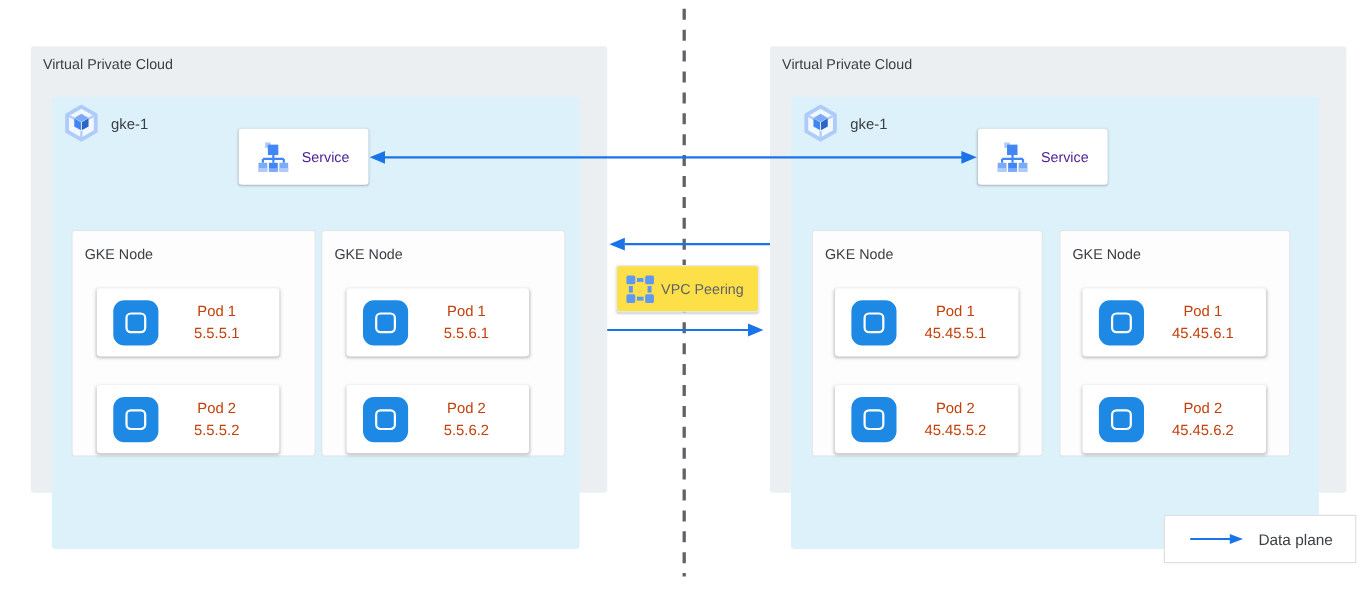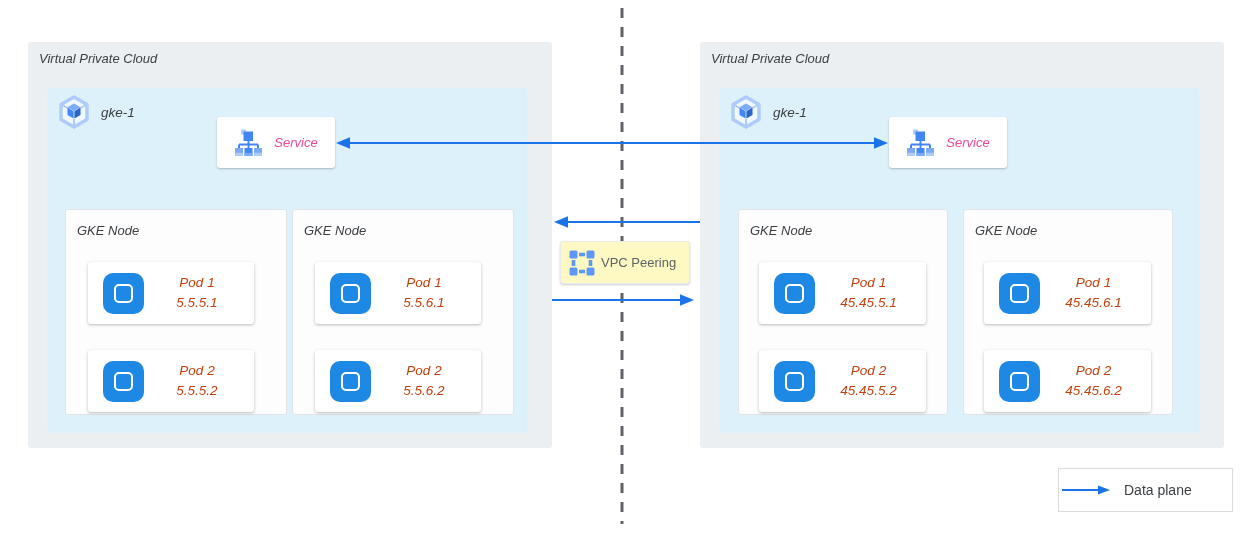--- a/index.html
+++ b/index.html
@@ -1,30 +1,30 @@
 <!DOCTYPE html>
 <html style="--arrow: #1a73e8; --vpc-bg: #eceff1; --cluster-bg: #ddf1fb; --pod-icon-bg: #1e88e5; --dashed-line: #5f6368;"><head>
 <meta charset="utf-8">
 <style>
   html,body{margin:0;padding:0;background:#fff;}
   body{font-family:"Liberation Sans",sans-serif;-webkit-font-smoothing:antialiased;}
   .canvas{position:relative;width:1245px;height:539px;background:#fff;overflow:hidden;}
 
-  .vpc{position:absolute;top:42px;width:524px;height:406px;background:var(--vpc-bg,#eceff1);border-radius:3px;font-style:italic;}
+  .vpc{position:absolute;top:42px;width:524px;height:406px;background:var(--vpc-bg,#eceff1);border-radius:3px;}
   .vpc-left{left:28px;}
   .vpc-right{left:700px;}
   .vpc-label{position:absolute;top:9px;left:11px;font-size:13px;color:#3c4043;white-space:nowrap;}
 
-  .cluster{position:absolute;left:19px;top:46px;width:480px;height:345px;background:var(--cluster-bg,#ddf1fb);border-radius:3px;}
+  .cluster{position:absolute;left:19px;top:46px;width:480px;height:411px;background:var(--cluster-bg,#ddf1fb);border-radius:3px;}
   .cluster-head{position:absolute;left:9px;top:6px;display:flex;align-items:center;gap:9px;}
   .cluster-name{font-size:13.5px;color:#3c4043;}
 
   .service-box{position:absolute;left:170px;top:29px;width:118px;height:51px;background:#fff;border-radius:3px;
     box-shadow:0 1px 2px rgba(60,64,67,.32);display:flex;align-items:center;justify-content:center;gap:11px;}
-  .service-label{font-size:13px;color:#ec4899;}
+  .service-label{font-size:13px;color:#4c1d95;}
 
   .node{position:absolute;top:121px;height:206px;background:#fdfdfe;border:1px solid #e1e4e8;border-radius:3px;box-sizing:border-box;padding-left:37px;}
   .node-a{left:18px;width:222px;}
   .node-b{left:245px;width:222px;}
   .vpc-right .node-a{left:19px;width:210px;}
   .vpc-right .node-b{left:244px;width:210px;}
   .node-label{position:absolute;left:11px;top:13px;font-size:13px;color:#3c4043;}
 
   .pod{position:absolute;left:22px;width:166px;height:62px;background:#fff;border-radius:3px;
     box-shadow:0 1px 3px rgba(60,64,67,.35);display:flex;align-items:center;}
@@ -34,27 +34,27 @@
   .pod-icon{width:41px;height:41px;border-radius:10px;background:var(--pod-icon-bg,#1e88e5);margin-left:15px;flex:none;
     display:flex;align-items:center;justify-content:center;}
   .pod-icon-inner{width:15px;height:15px;border:2.5px solid #fff;border-radius:5px;}
   .pod-text{flex:1;text-align:center;color:#c2410c;font-size:13.5px;line-height:20px;padding-right:4px;}
 
   .overlay{position:absolute;left:0;top:0;pointer-events:none;}
   .dash-line{stroke:var(--dashed-line,#5f6368);stroke-width:3;stroke-dasharray:10 9;}
   .arrows{stroke:var(--arrow,#1a73e8);fill:var(--arrow,#1a73e8);stroke-width:2;}
   .arrows polygon{stroke:none;}
 
-  .peering-box{position:absolute;left:560px;top:241px;width:130px;height:43px;background:#fef9c3;border:1px solid #e8eaed;
+  .peering-box{position:absolute;left:560px;top:241px;width:130px;height:43px;background:#fde047;border:1px solid #e8eaed;
     border-radius:3px;box-shadow:0 1px 2px rgba(60,64,67,.25);box-sizing:border-box;
     display:flex;align-items:center;gap:6px;padding-left:8px;}
   .peering-label{font-size:13px;font-weight:500;color:#5f6368;white-space:nowrap;}
 
   .legend{position:absolute;left:1058px;top:468px;width:175px;height:44px;background:#fff;border:1px solid #dadce0;
-    box-sizing:border-box;display:flex;align-items:center;padding-left:2px;gap:13px;}
+    box-sizing:border-box;display:flex;align-items:center;padding-left:22px;gap:13px;}
   .legend-label{font-size:14px;color:#3c4043;}
 </style>
 </head>
 <body>
 
 <div class="canvas">
 
   <div class="vpc vpc-left">
     <div class="vpc-label">Virtual Private Cloud</div>
 

